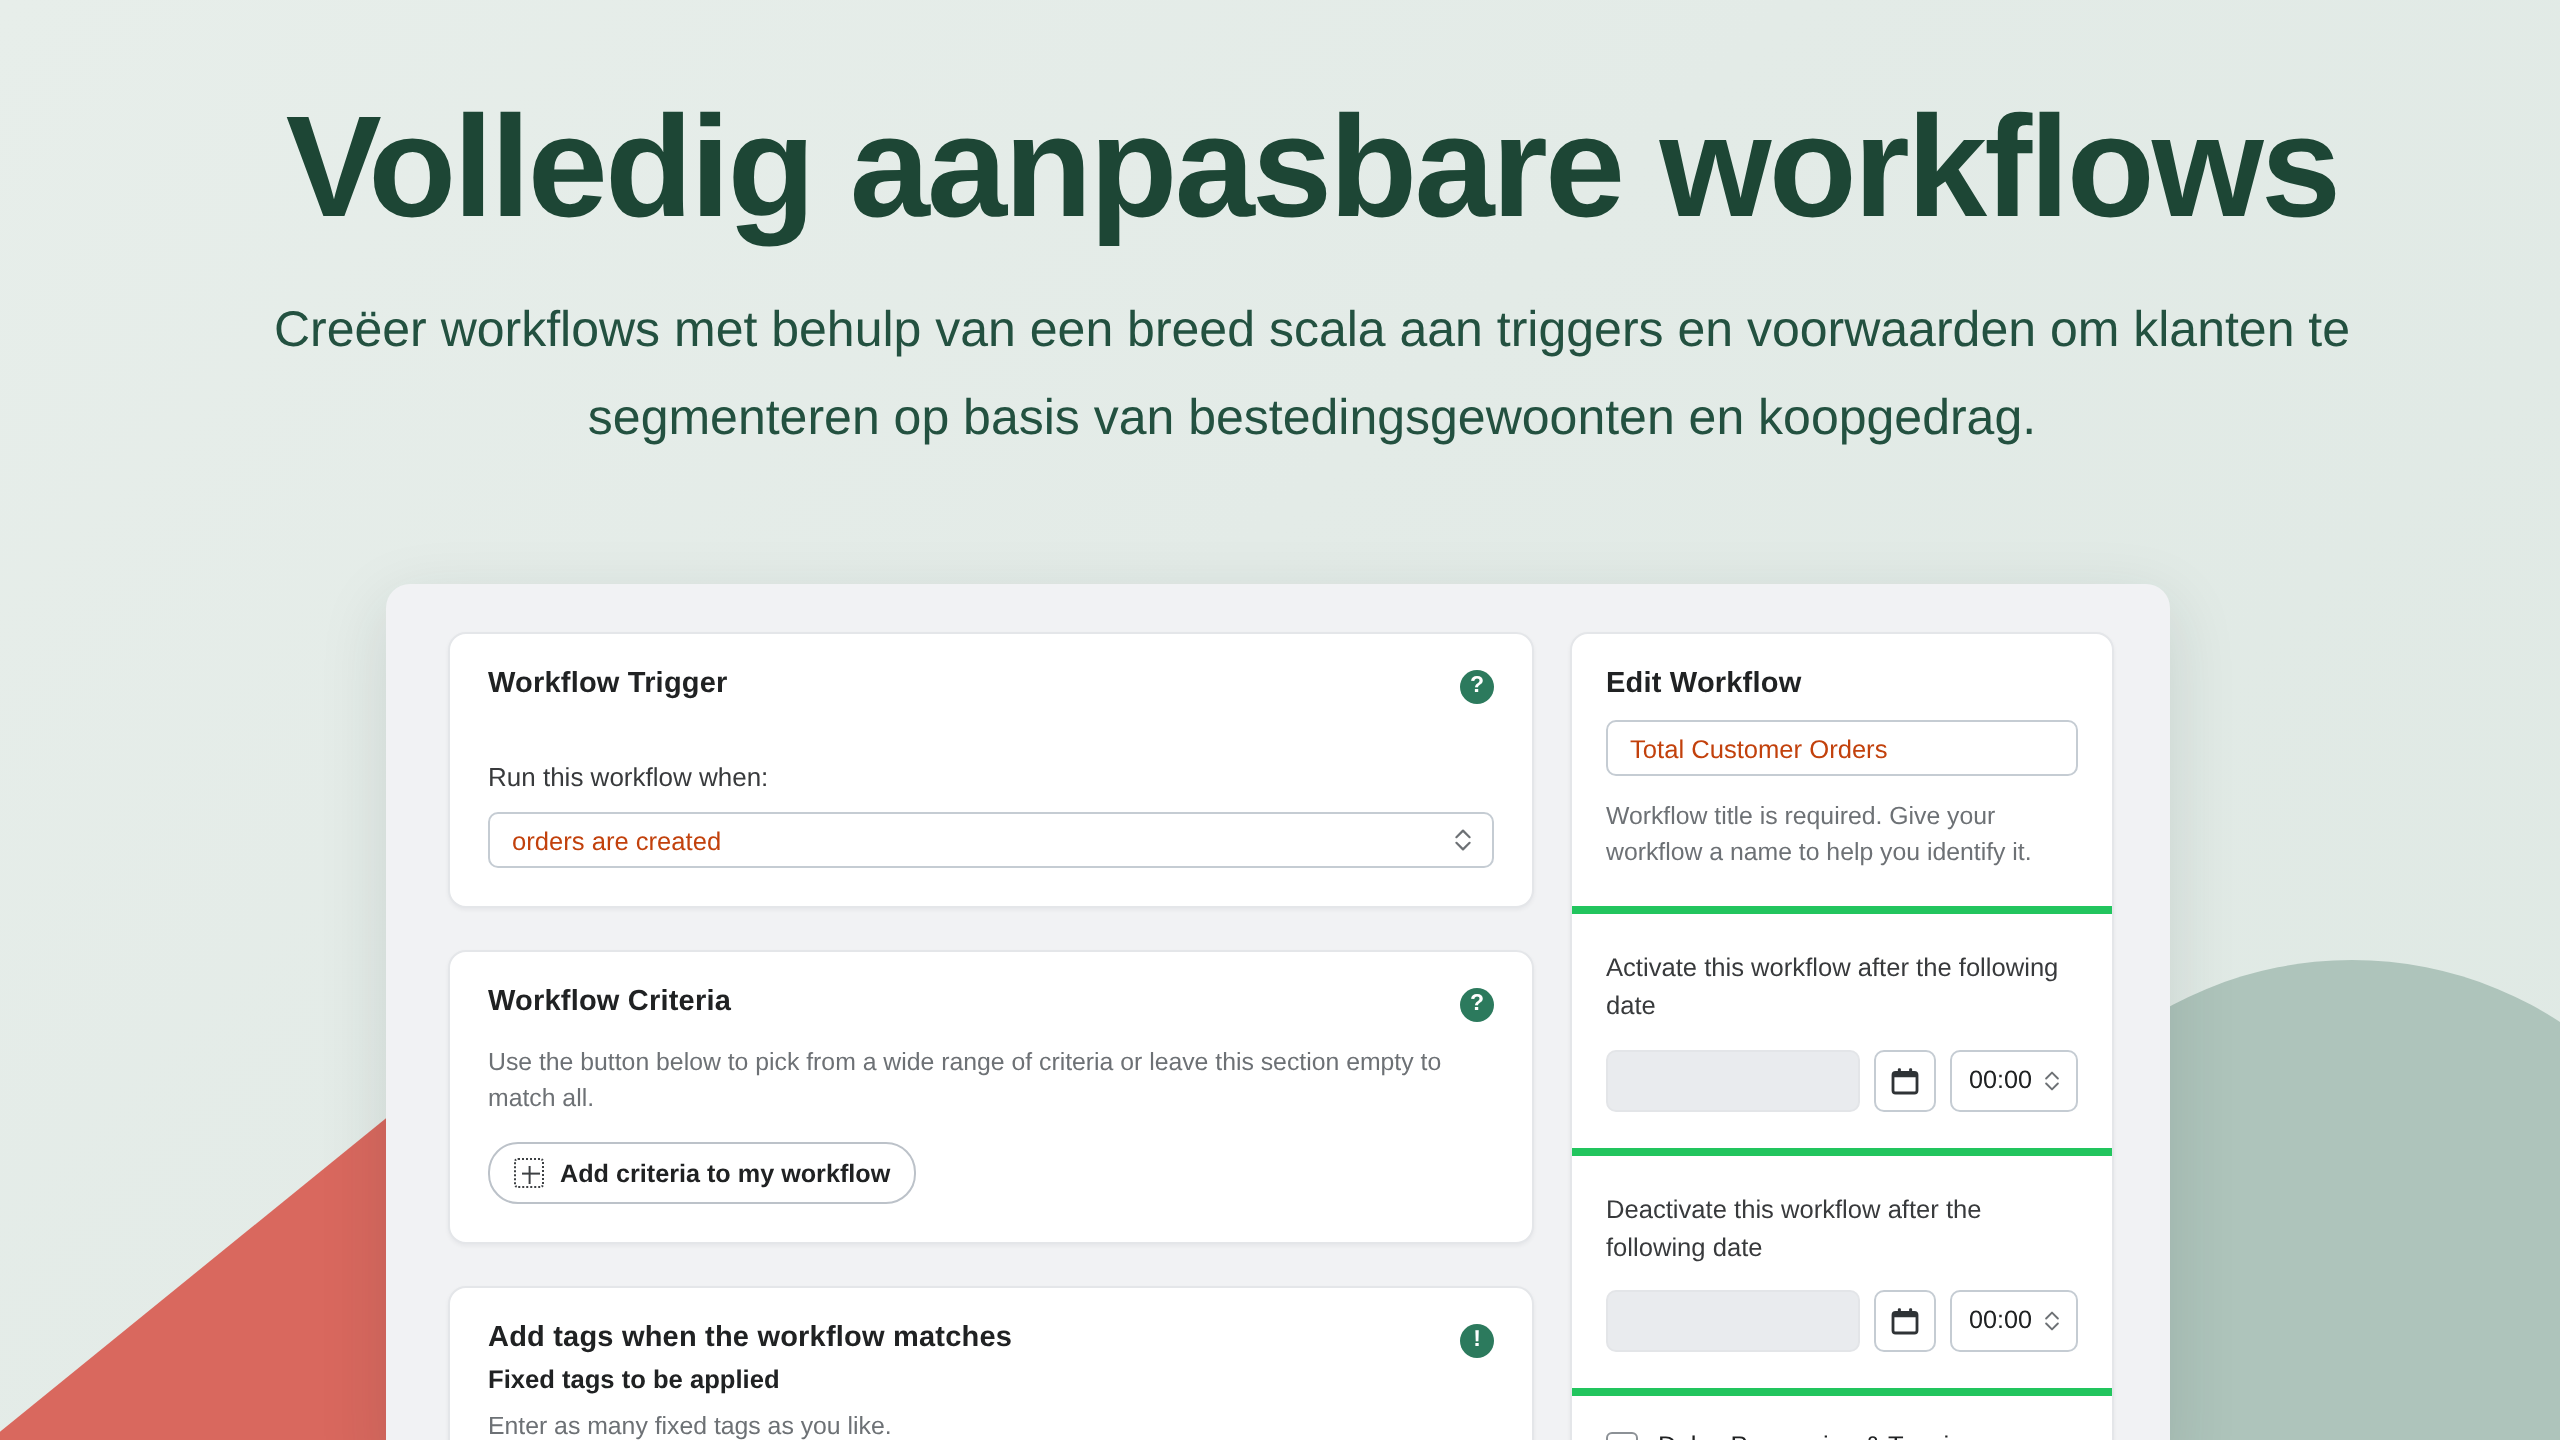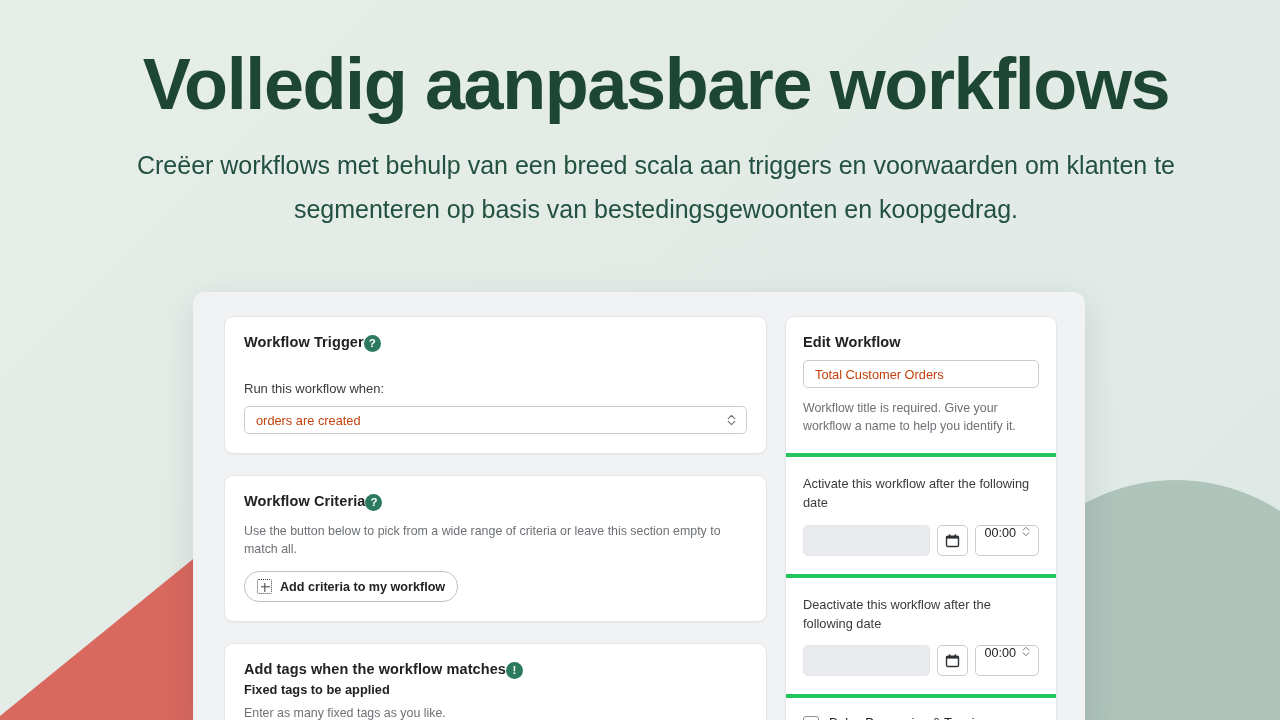--- a/index.html
+++ b/index.html
@@ -81,21 +81,21 @@
     border: 1px solid #e4e6e9;
     border-radius: 9px;
     box-shadow: 0 1px 2px rgba(22,29,37,.05);
   }
 
   .card-pad { padding: 17px 19px 19px 19px; }
 
   .card-head {
     display: flex;
     align-items: flex-start;
-    justify-content: flex-start;
+    justify-content: space-between;
   }
   .card-title {
     font-size: 14.5px;
     font-weight: 700;
     color: #202223;
     letter-spacing: .1px;
   }
   .badge-icon {
     width: 17px; height: 17px;
     border-radius: 50%;
@@ -215,21 +215,21 @@
     background: #fff;
     display: flex; align-items: center; justify-content: center;
     cursor: pointer;
     flex: none;
   }
   .time-box {
     height: 31px;
     border: 1px solid #c5ccd3;
     border-radius: 5px;
     background: #fff;
-    display: flex; gap: 6px;
+    display: flex; align-items: center; gap: 6px;
     padding: 0 8px;
     font-size: 12.6px;
     color: #202223;
     flex: none;
   }
   .chev-col { display:flex; flex-direction:column; gap:1px; color:#6d7175; font-size:8px; line-height:1; }
 
   .check-row { display: flex; align-items: flex-start; gap: 10px; }
   .checkbox {
     width: 16px; height: 16px;

